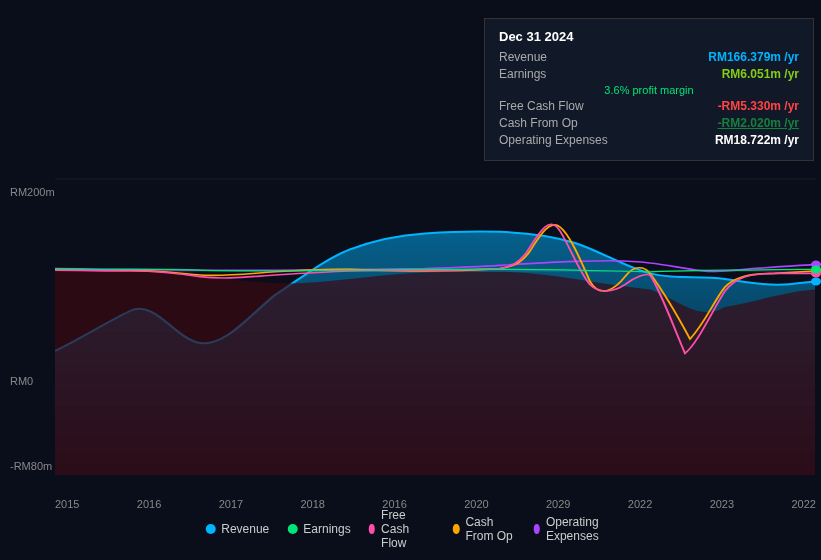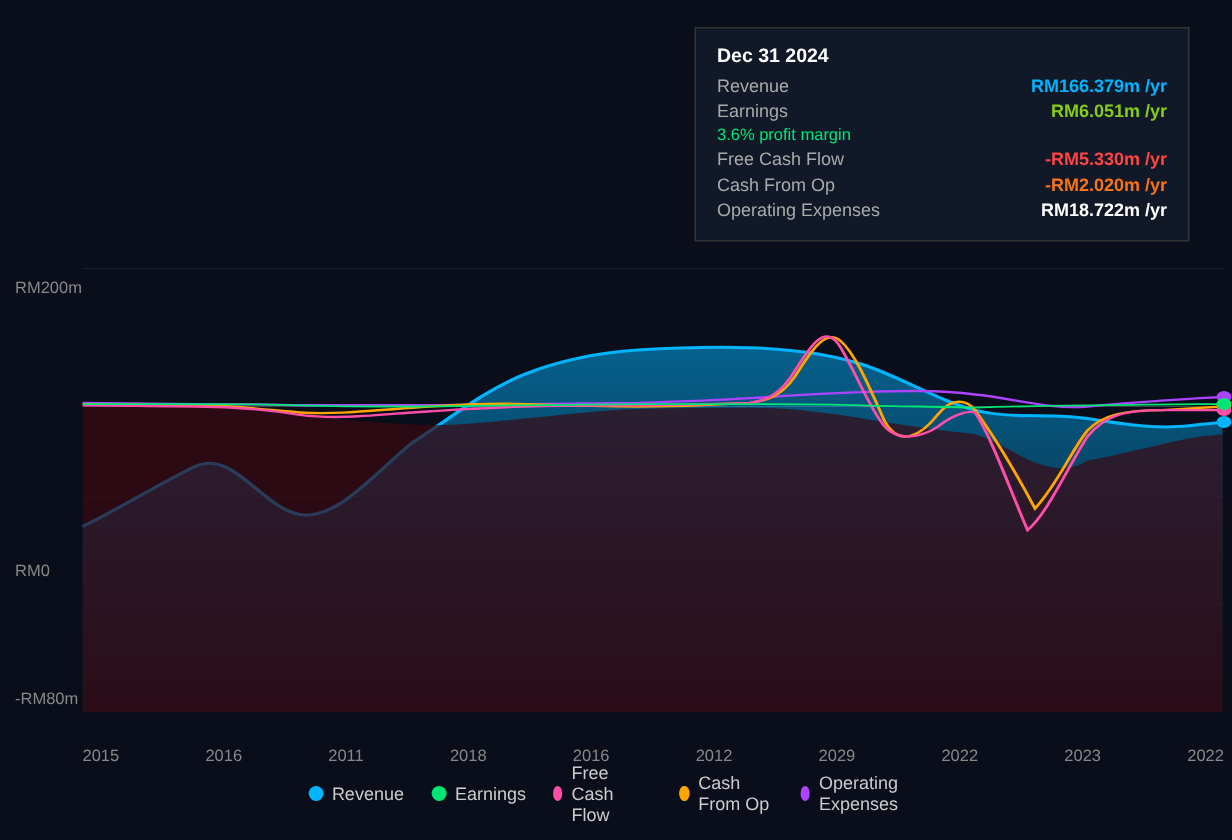--- a/index.html
+++ b/index.html
@@ -10,21 +10,21 @@
       font-family: Arial, sans-serif;
       color: #ccc;
       overflow: hidden;
       position: relative;
     }
 
     
     .tooltip-box {
       position: absolute;
       top: 18px;
-      left: 463px;
+      left: 484px;
       background: #111827;
       border: 1px solid #333;
       padding: 10px 14px;
       width: 330px;
       z-index: 10;
     }
     .tooltip-date {
       color: #fff;
       font-size: 13px;
       font-weight: bold;
@@ -39,29 +39,29 @@
     }
     .tooltip-label {
       color: #aaa;
     }
     .tooltip-value {
       font-weight: bold;
     }
     .tv-blue { color: #00b4ff; }
     .tv-green { color: #84cc16; }
     .tv-red { color: #ff4444; }
-    .tv-red2 { color: #f97316; }
+    .tv-red2 { color: #15803d; text-decoration: underline; }
     .tv-white { color: #ffffff; }
     .profit-margin {
       font-size: 11px;
       color: #00e676;
     }
     .profit-row {
       display: flex;
-      justify-content: flex-start;
+      justify-content: center;
       margin: 1px 0 3px 0;
     }
 
     
     .y-label {
       position: absolute;
       left: 10px;
       font-size: 11px;
       color: #888;
     }
@@ -175,24 +175,24 @@
   <circle cx="816" cy="158" r="5" fill="#00b4ff"></circle>
   <circle cx="816" cy="137" r="5" fill="#aa44ff"></circle>
   <circle cx="816" cy="145" r="5" fill="#ffa500"></circle>
   <circle cx="816" cy="148" r="5" fill="#ff4daa"></circle>
   <circle cx="816" cy="143" r="5" fill="#00e676"></circle>
 </svg>
 
 <div style="position:absolute;bottom:50px;left:55px;right:5px;display:flex;justify-content:space-between;">
   <span class="x-label">2015</span>
   <span class="x-label">2016</span>
-  <span class="x-label">2011</span>
+  <span class="x-label">2017</span>
   <span class="x-label">2018</span>
   <span class="x-label">2016</span>
-  <span class="x-label">2012</span>
+  <span class="x-label">2020</span>
   <span class="x-label">2029</span>
   <span class="x-label">2022</span>
   <span class="x-label">2023</span>
   <span class="x-label">2022</span>
 </div>
 
 <div class="legend">
   <div class="legend-item">
     <div class="legend-dot" style="background:#00b4ff;"></div>
     <span>Revenue</span>

